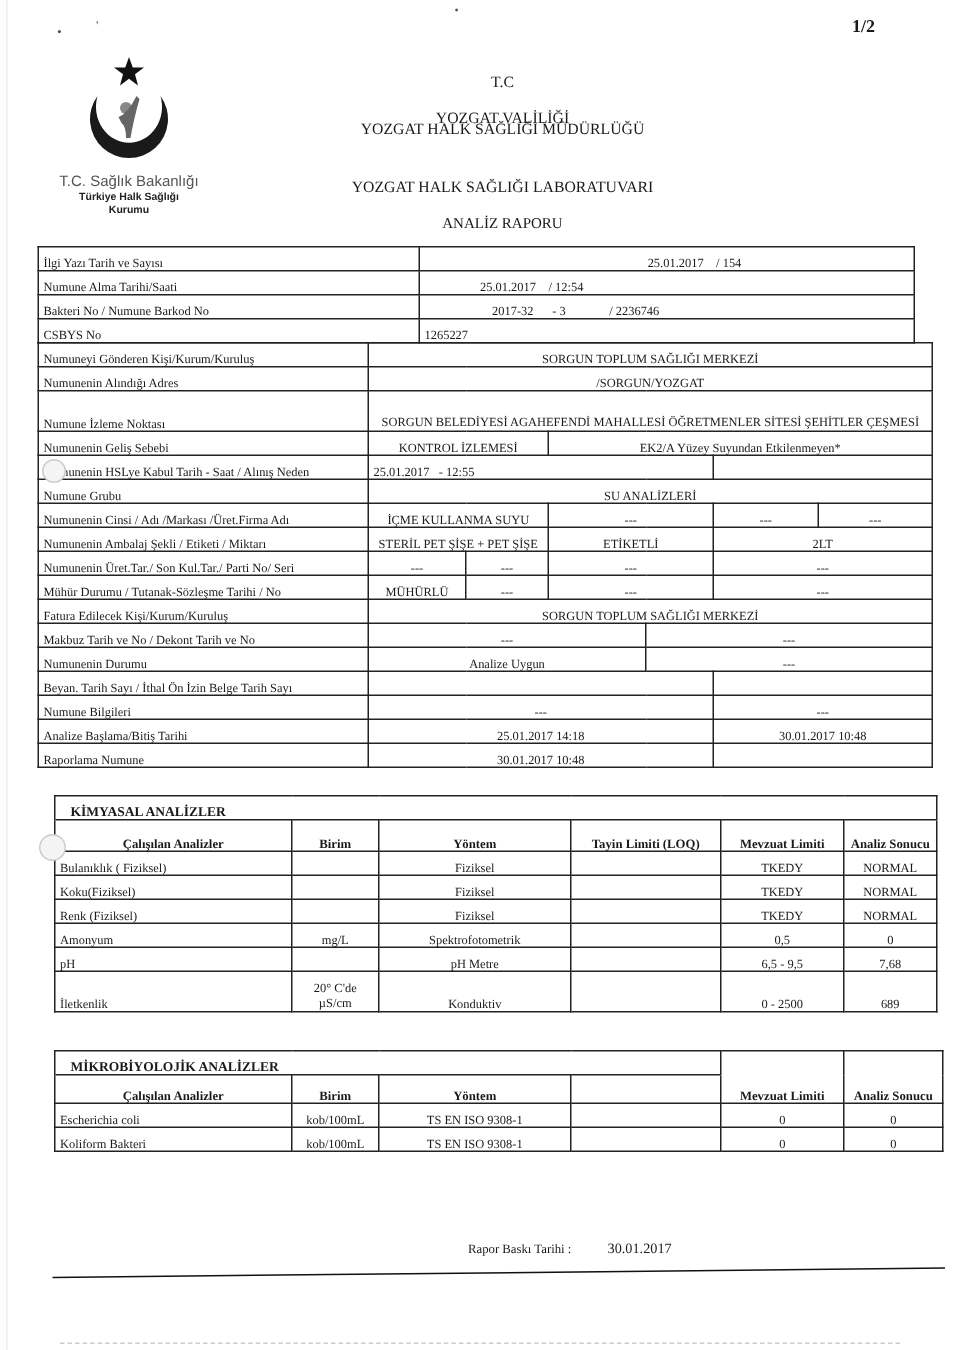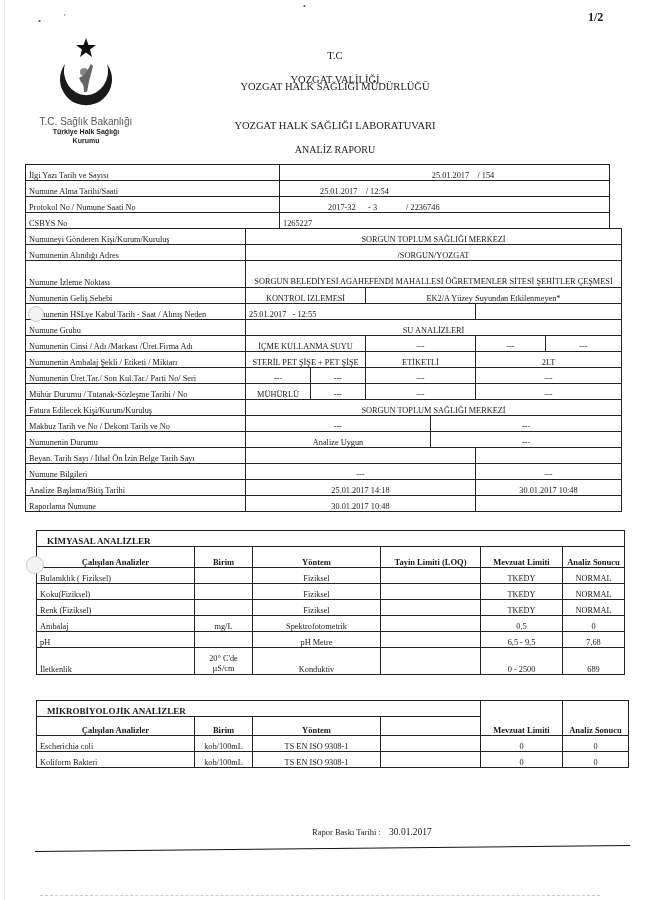--- a/index.html
+++ b/index.html
@@ -1,19 +1,19 @@
 <!DOCTYPE html>
 <html><head>
 <meta charset="utf-8">
 <style>
   html, body { margin:0; padding:0; background:#fff; }
   body { width:649px; height:900px; position:relative; overflow:hidden;
          font-family:"Liberation Serif", serif; color:#1a1a1a; }
   .abs { position:absolute; }
-  .page-num { left:588px; top:10px; font-size:12px; font-weight:bold; }
+  .page-num { left:568px; top:10px; font-size:12px; font-weight:bold; }
   .dot1 { left:38px; top:16px; font-size:9px; color:#555; }
   .dot2 { left:64px; top:12px; font-size:9px; color:#555; }
   .dot3 { left:303px; top:2px; font-size:8px; color:#555; }
 
   .logo { left:36px; top:36px; width:100px; text-align:center; }
   .logo svg { display:block; margin:0 auto; }
   .logo .l1 { font-family:"Liberation Sans", sans-serif; font-size:10px; color:#555; margin-top:2px; }
   .logo .l2 { font-family:"Liberation Sans", sans-serif; font-size:7px; font-weight:bold; color:#222; line-height:9px; }
 
   .hdr { left:160px; width:350px; text-align:center; font-weight:normal; font-size:10.5px; }
@@ -70,21 +70,21 @@
   <tbody>
       <tr>
     <td>İlgi Yazı Tarih ve Sayısı</td>
     <td class="c" style="text-align:center;padding-left:40px;white-space:pre">25.01.2017    / 154</td>
   </tr>
   <tr>
     <td>Numune Alma Tarihi/Saati</td>
     <td style="padding-left:40px;white-space:pre">25.01.2017    / 12:54</td>
   </tr>
   <tr>
-    <td>Protokol No / Numune Saati No</td>
+    <td>Bakteri No / Numune Barkod No</td>
     <td style="padding-left:48px;white-space:pre">2017-32      - 3              / 2236746</td>
   </tr>
   <tr>
     <td>CSBYS No</td>
     <td>1265227</td>
   </tr>
 </tbody>
   </table>
 
 <table class="t2">
@@ -227,21 +227,21 @@
   </tr>
   <tr>
     <td>Renk (Fiziksel)</td>
     <td class="c"></td>
     <td class="c">Fiziksel</td>
     <td class="c"></td>
     <td class="c">TKEDY</td>
     <td class="c">NORMAL</td>
   </tr>
   <tr>
-    <td>Ambalaj</td>
+    <td>Amonyum</td>
     <td class="c">mg/L</td>
     <td class="c">Spektrofotometrik</td>
     <td class="c"></td>
     <td class="c">0,5</td>
     <td class="c">0</td>
   </tr>
   <tr>
     <td>pH</td>
     <td class="c"></td>
     <td class="c">pH Metre</td>
@@ -295,18 +295,18 @@
     <td class="c">TS EN ISO 9308-1</td>
     <td class="c"></td>
     <td class="c">0</td>
     <td class="c">0</td>
   </tr>
 </tbody>
   </table>
 
 <div class="abs footer-label">
   <span>Rapor Baskı Tarihi :</span>
-  <span style="margin-left:6px;font-size:9.5px">30.01.2017</span>
+  <span style="margin-left:22px;font-size:9.5px">30.01.2017</span>
 </div>
 <div class="abs footer-line"></div>
 <div class="abs bottom-dash"></div>
 <div class="abs punch1"></div>
 <div class="abs punch2"></div>
 
 </body></html>

